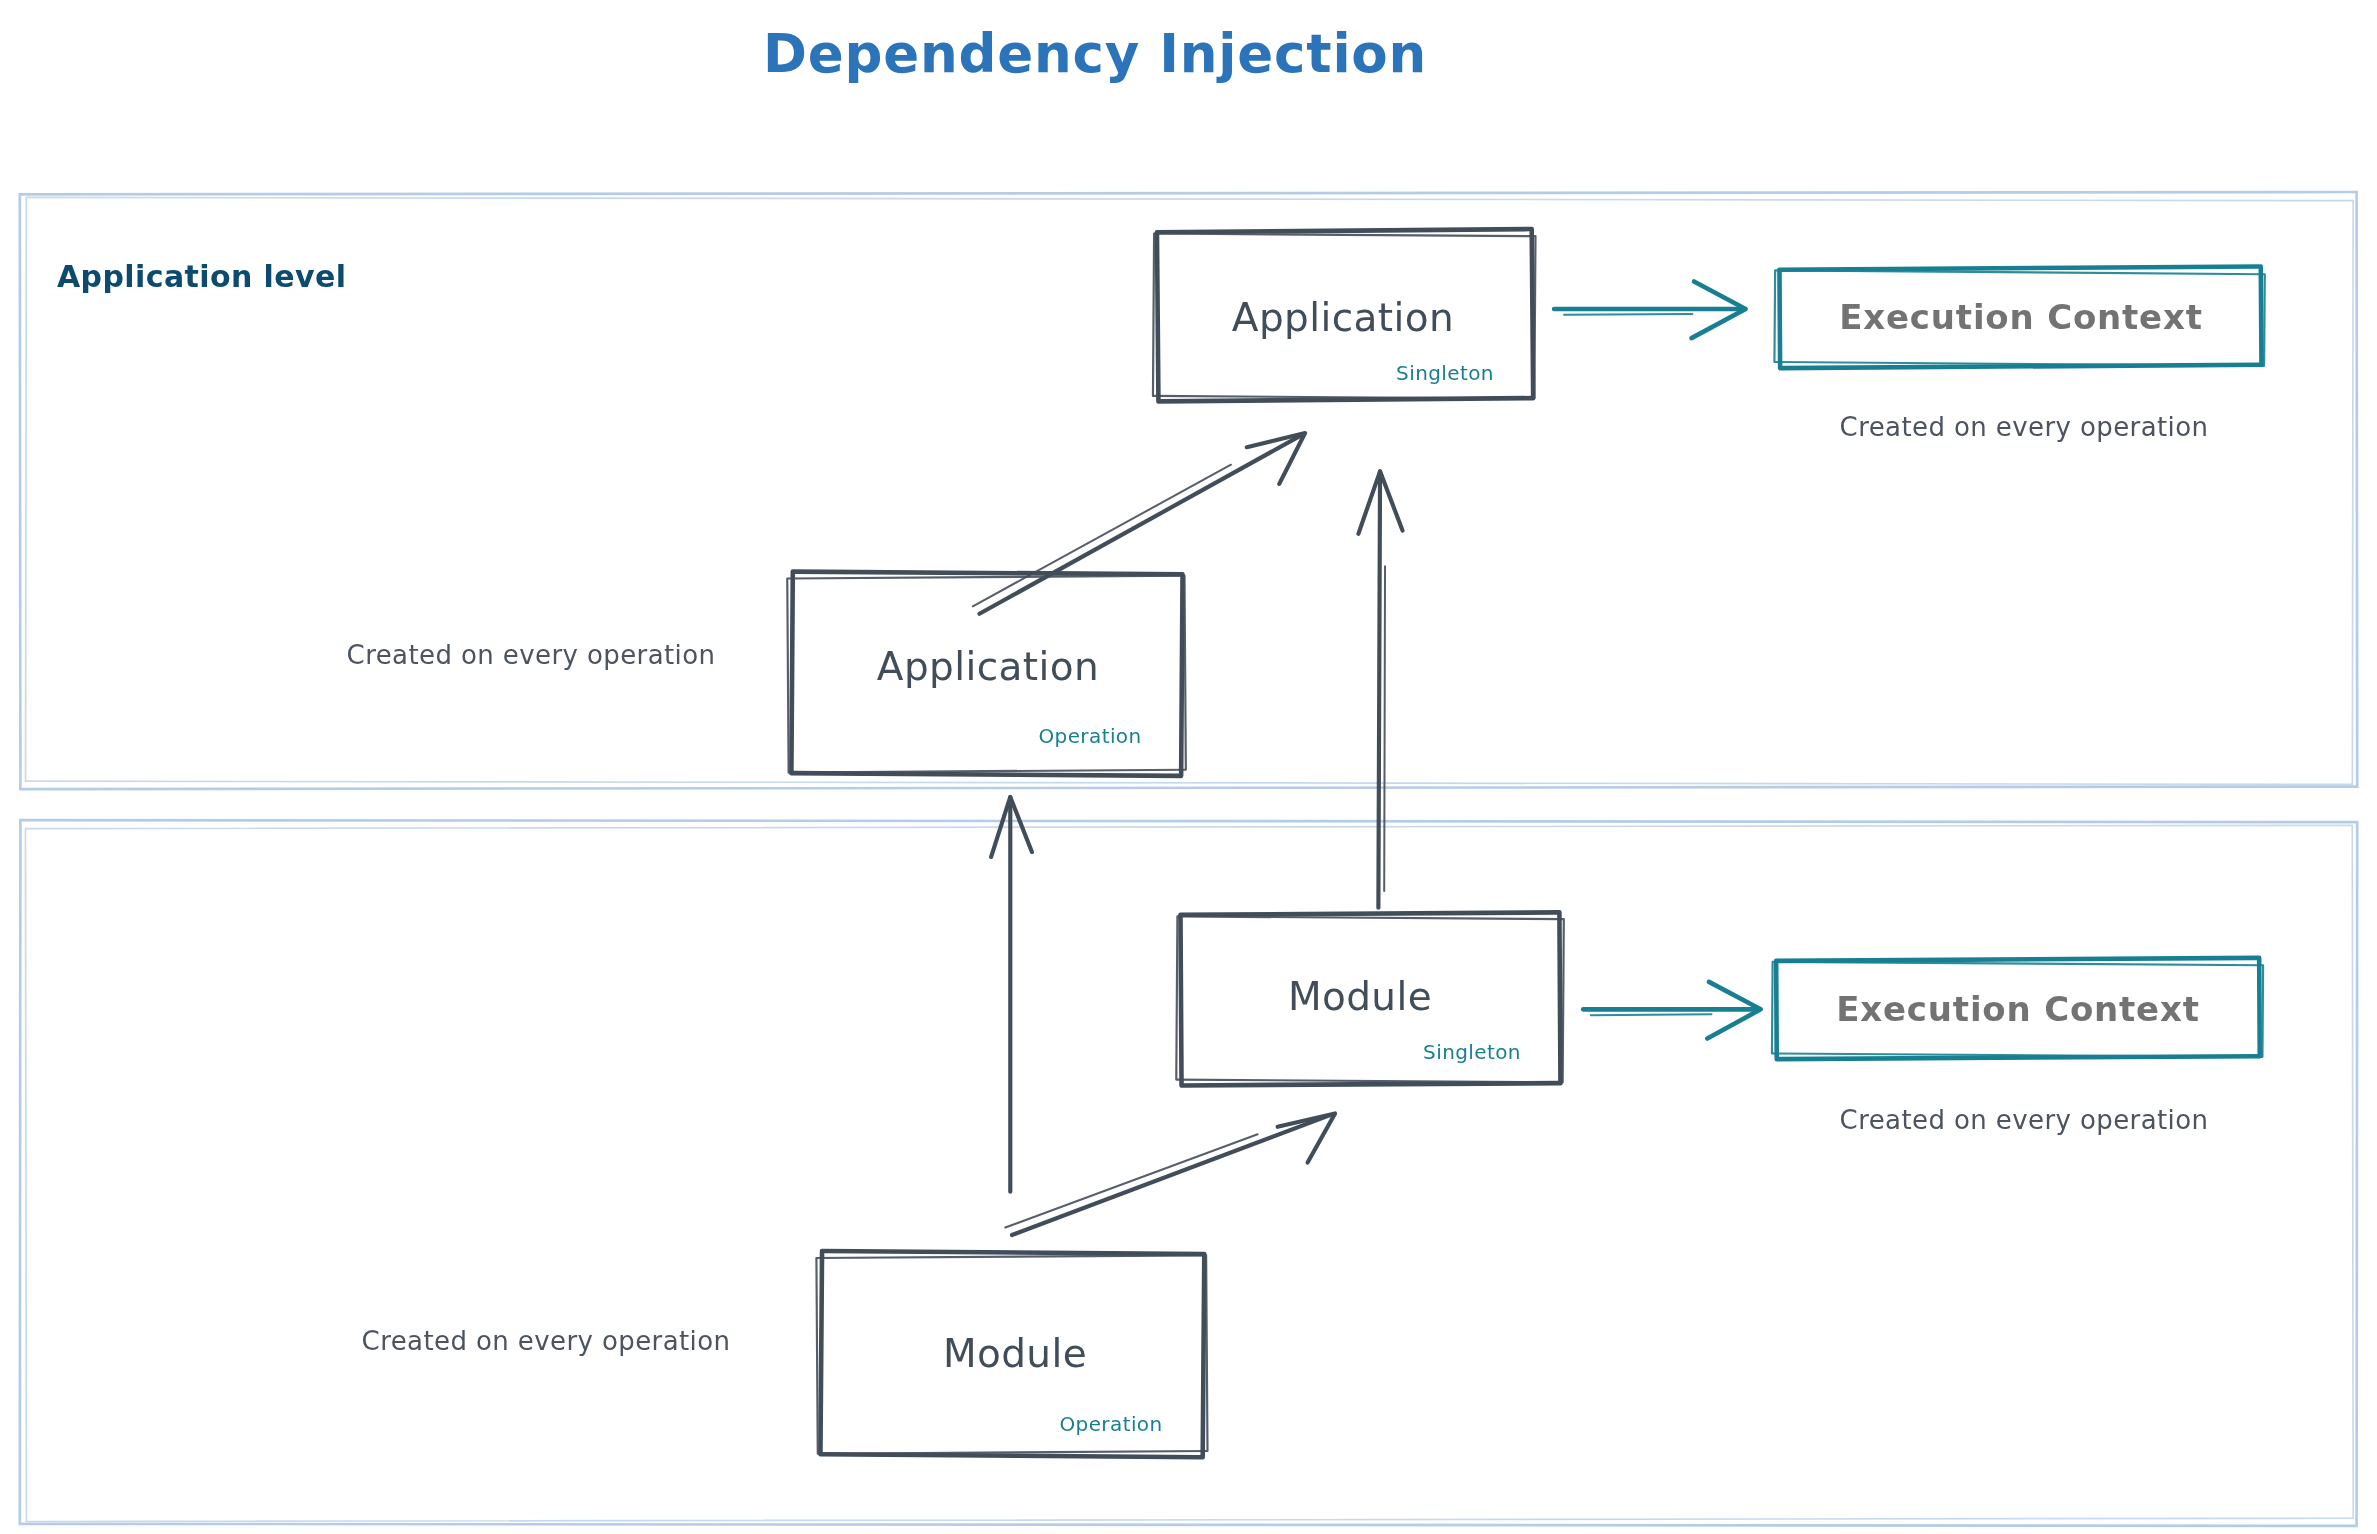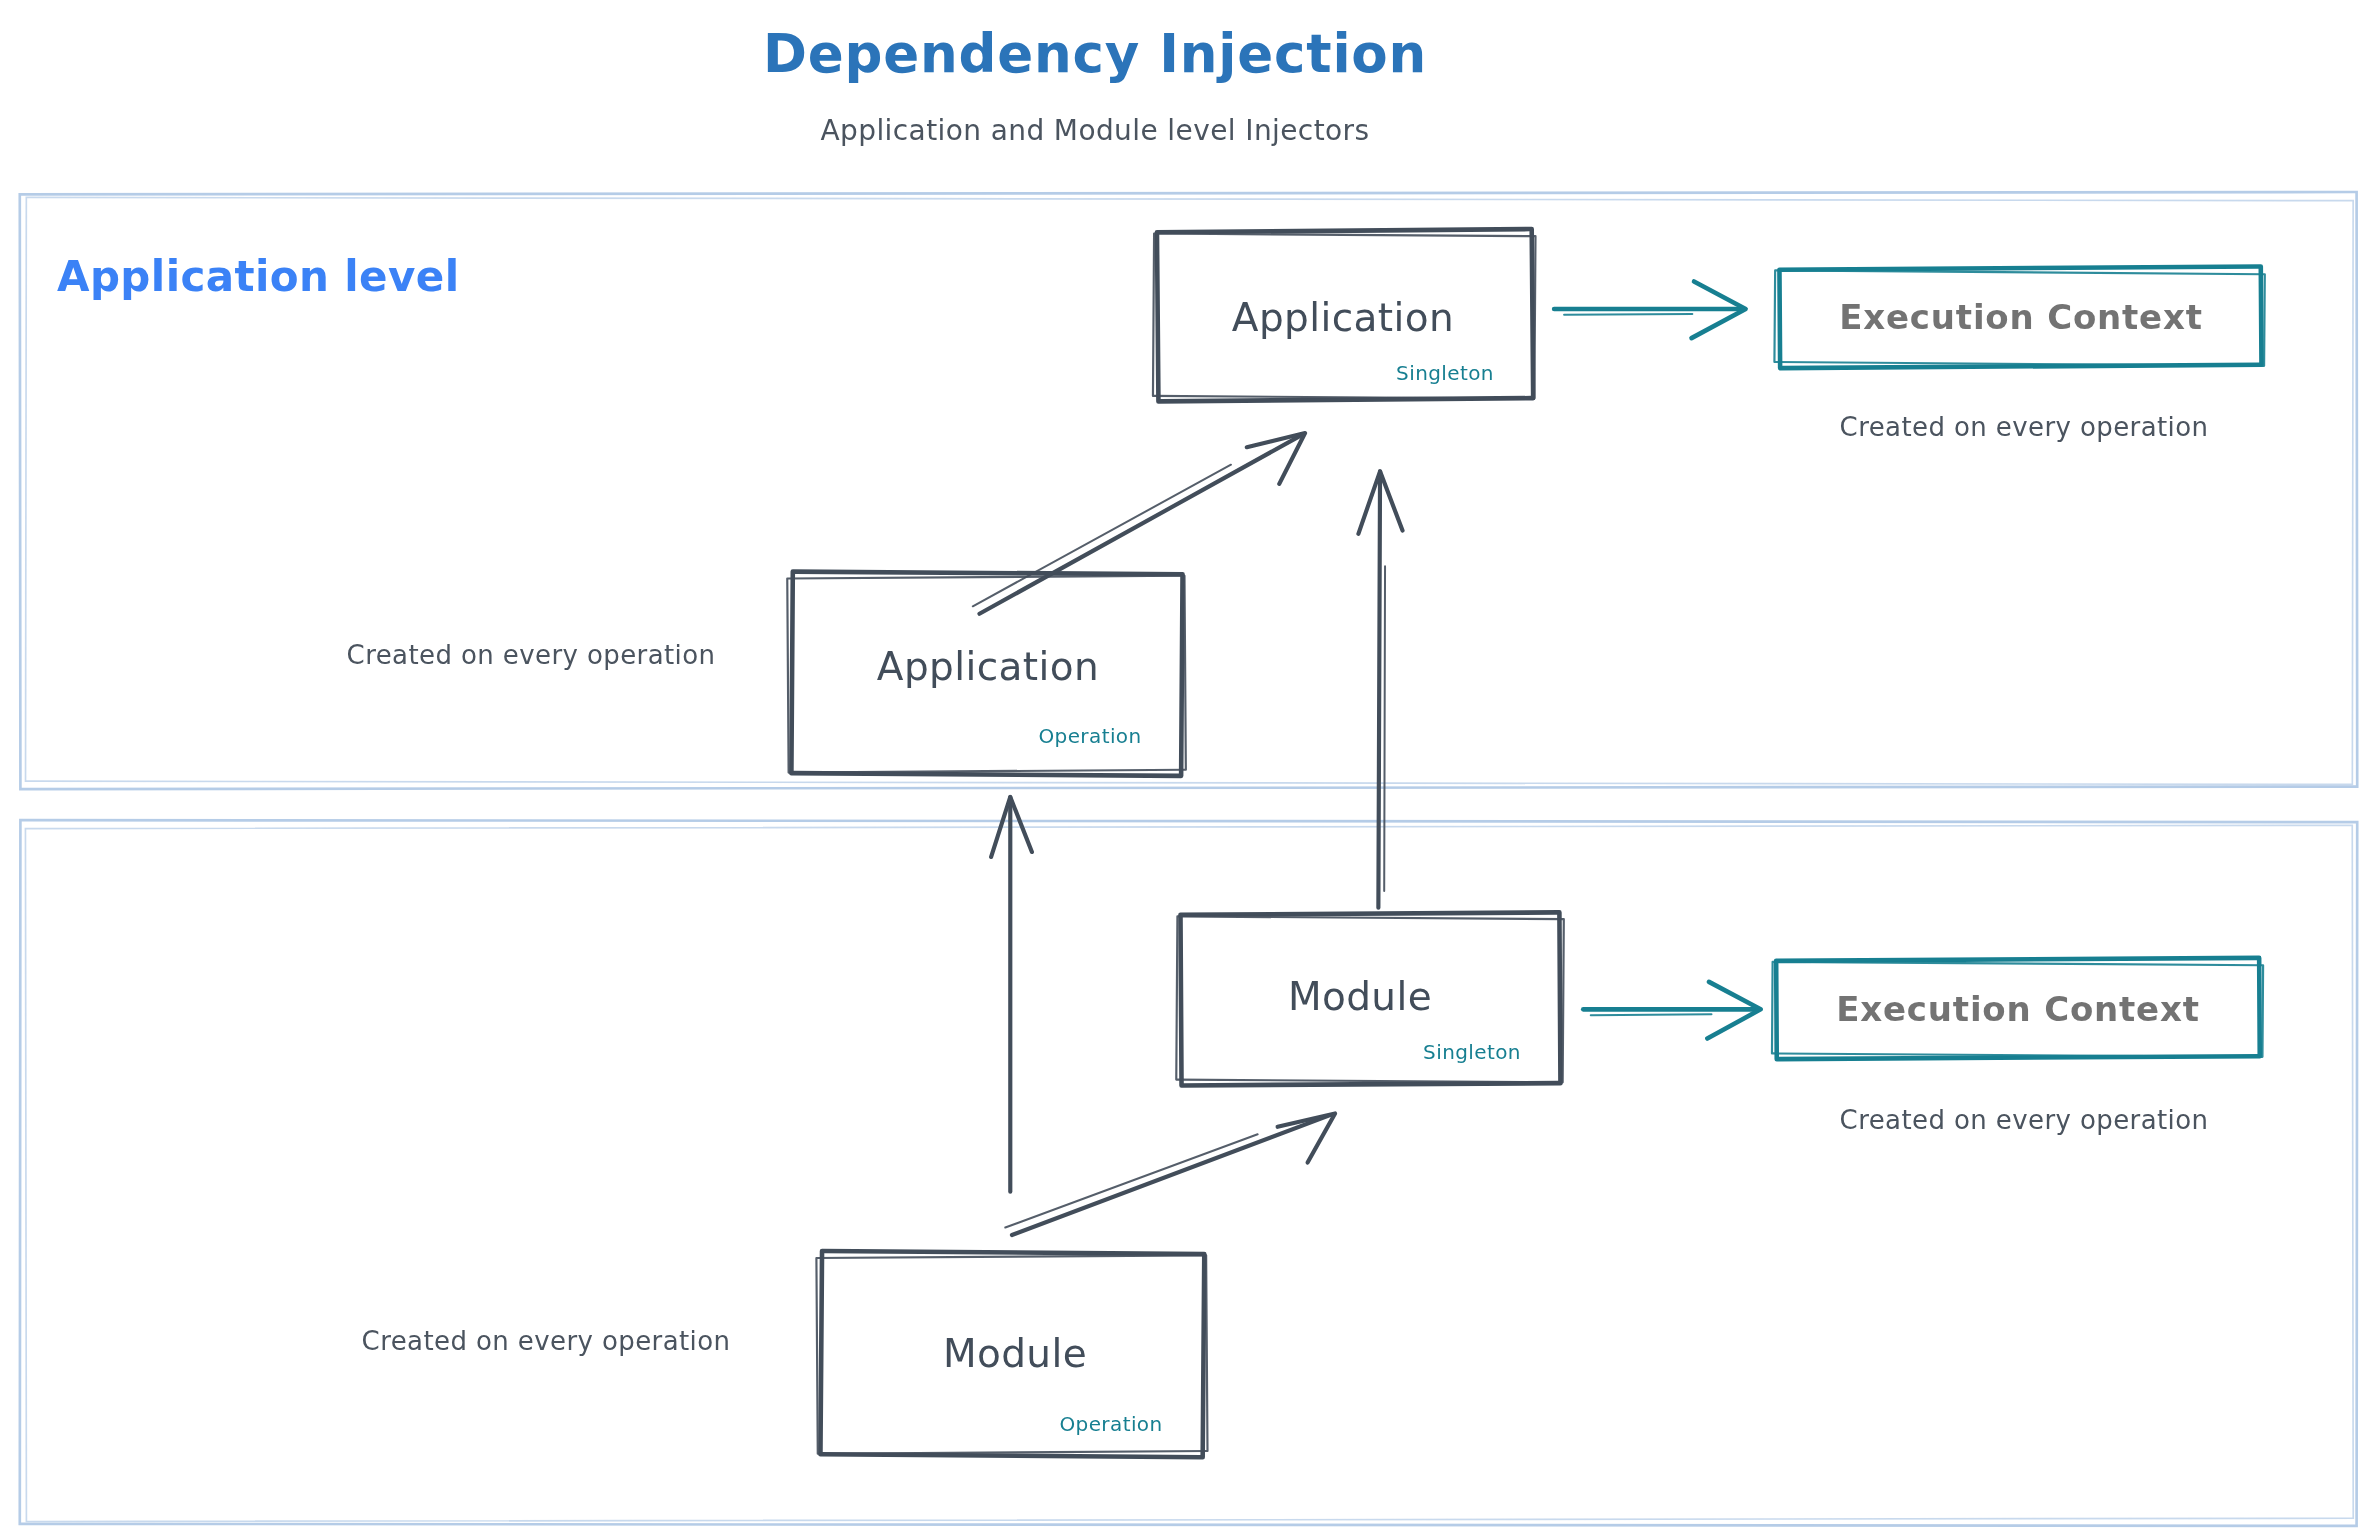--- a/index.html
+++ b/index.html
@@ -19,21 +19,21 @@
   .arrow  { fill:none; stroke:#424d5a; stroke-width:5; stroke-linecap:round; stroke-linejoin:round; }
   .arrow.echo { stroke-width:2.4; opacity:.9; }
   .tarrow { fill:none; stroke:#177f91; stroke-width:5.5; stroke-linecap:round; stroke-linejoin:round; }
   .tarrow.echo { stroke-width:2.4; opacity:.9; }
 
   
   .t { position:absolute; transform:translate(-50%,-50%); white-space:nowrap; letter-spacing:0.4px; }
   .t.left { transform:translateY(-50%); }
   .title    { font-size:53px; font-weight:600; color:#2b74b9; letter-spacing:0.8px; }
   .subtitle { font-size:28px; font-weight:500; color:#4b545f; }
-  .seclabel { font-size:42px; font-weight:600; color:#3b82f6; }
+  .seclabel { font-size:30px; font-weight:600; color:#0c4a6e; }
   .nodename { font-size:39px; font-weight:500; color:#424d5a; }
   .scope    { font-size:20px; font-weight:500; color:#177f91; }
   .exec     { font-size:34px; font-weight:600; color:#737373; letter-spacing:0.8px; }
   .note     { font-size:26px; font-weight:500; color:#4b545f; }
 </style>
 </head>
 <body>
 
 <div class="stage">
 
@@ -110,21 +110,20 @@
 
     <g>
       <path class="tarrow" d="M 1901 1212 L 2108 1212"></path>
       <path class="tarrow echo" d="M 1910 1219 L 2055 1218"></path>
       <path class="tarrow" d="M 2052 1179 L 2114 1212 L 2050 1247"></path>
     </g>
   </svg>
 
   <div class="t title" style="left:1095px; top:53px;">Dependency Injection</div>
 
-  <div class="t subtitle" style="left:1095px; top:130px;">Application and Module level Injectors</div>
 
   <div class="t left seclabel" style="left:57px; top:276px;">Application level</div>
 
 
   <div class="t nodename" style="left:1343px; top:317px;">Application</div>
   <div class="t scope" style="left:1445px; top:373px;">Singleton</div>
 
   <div class="t exec" style="left:2021px; top:317px;">Execution Context</div>
   <div class="t note" style="left:2024px; top:427px;">Created on every operation</div>
 

